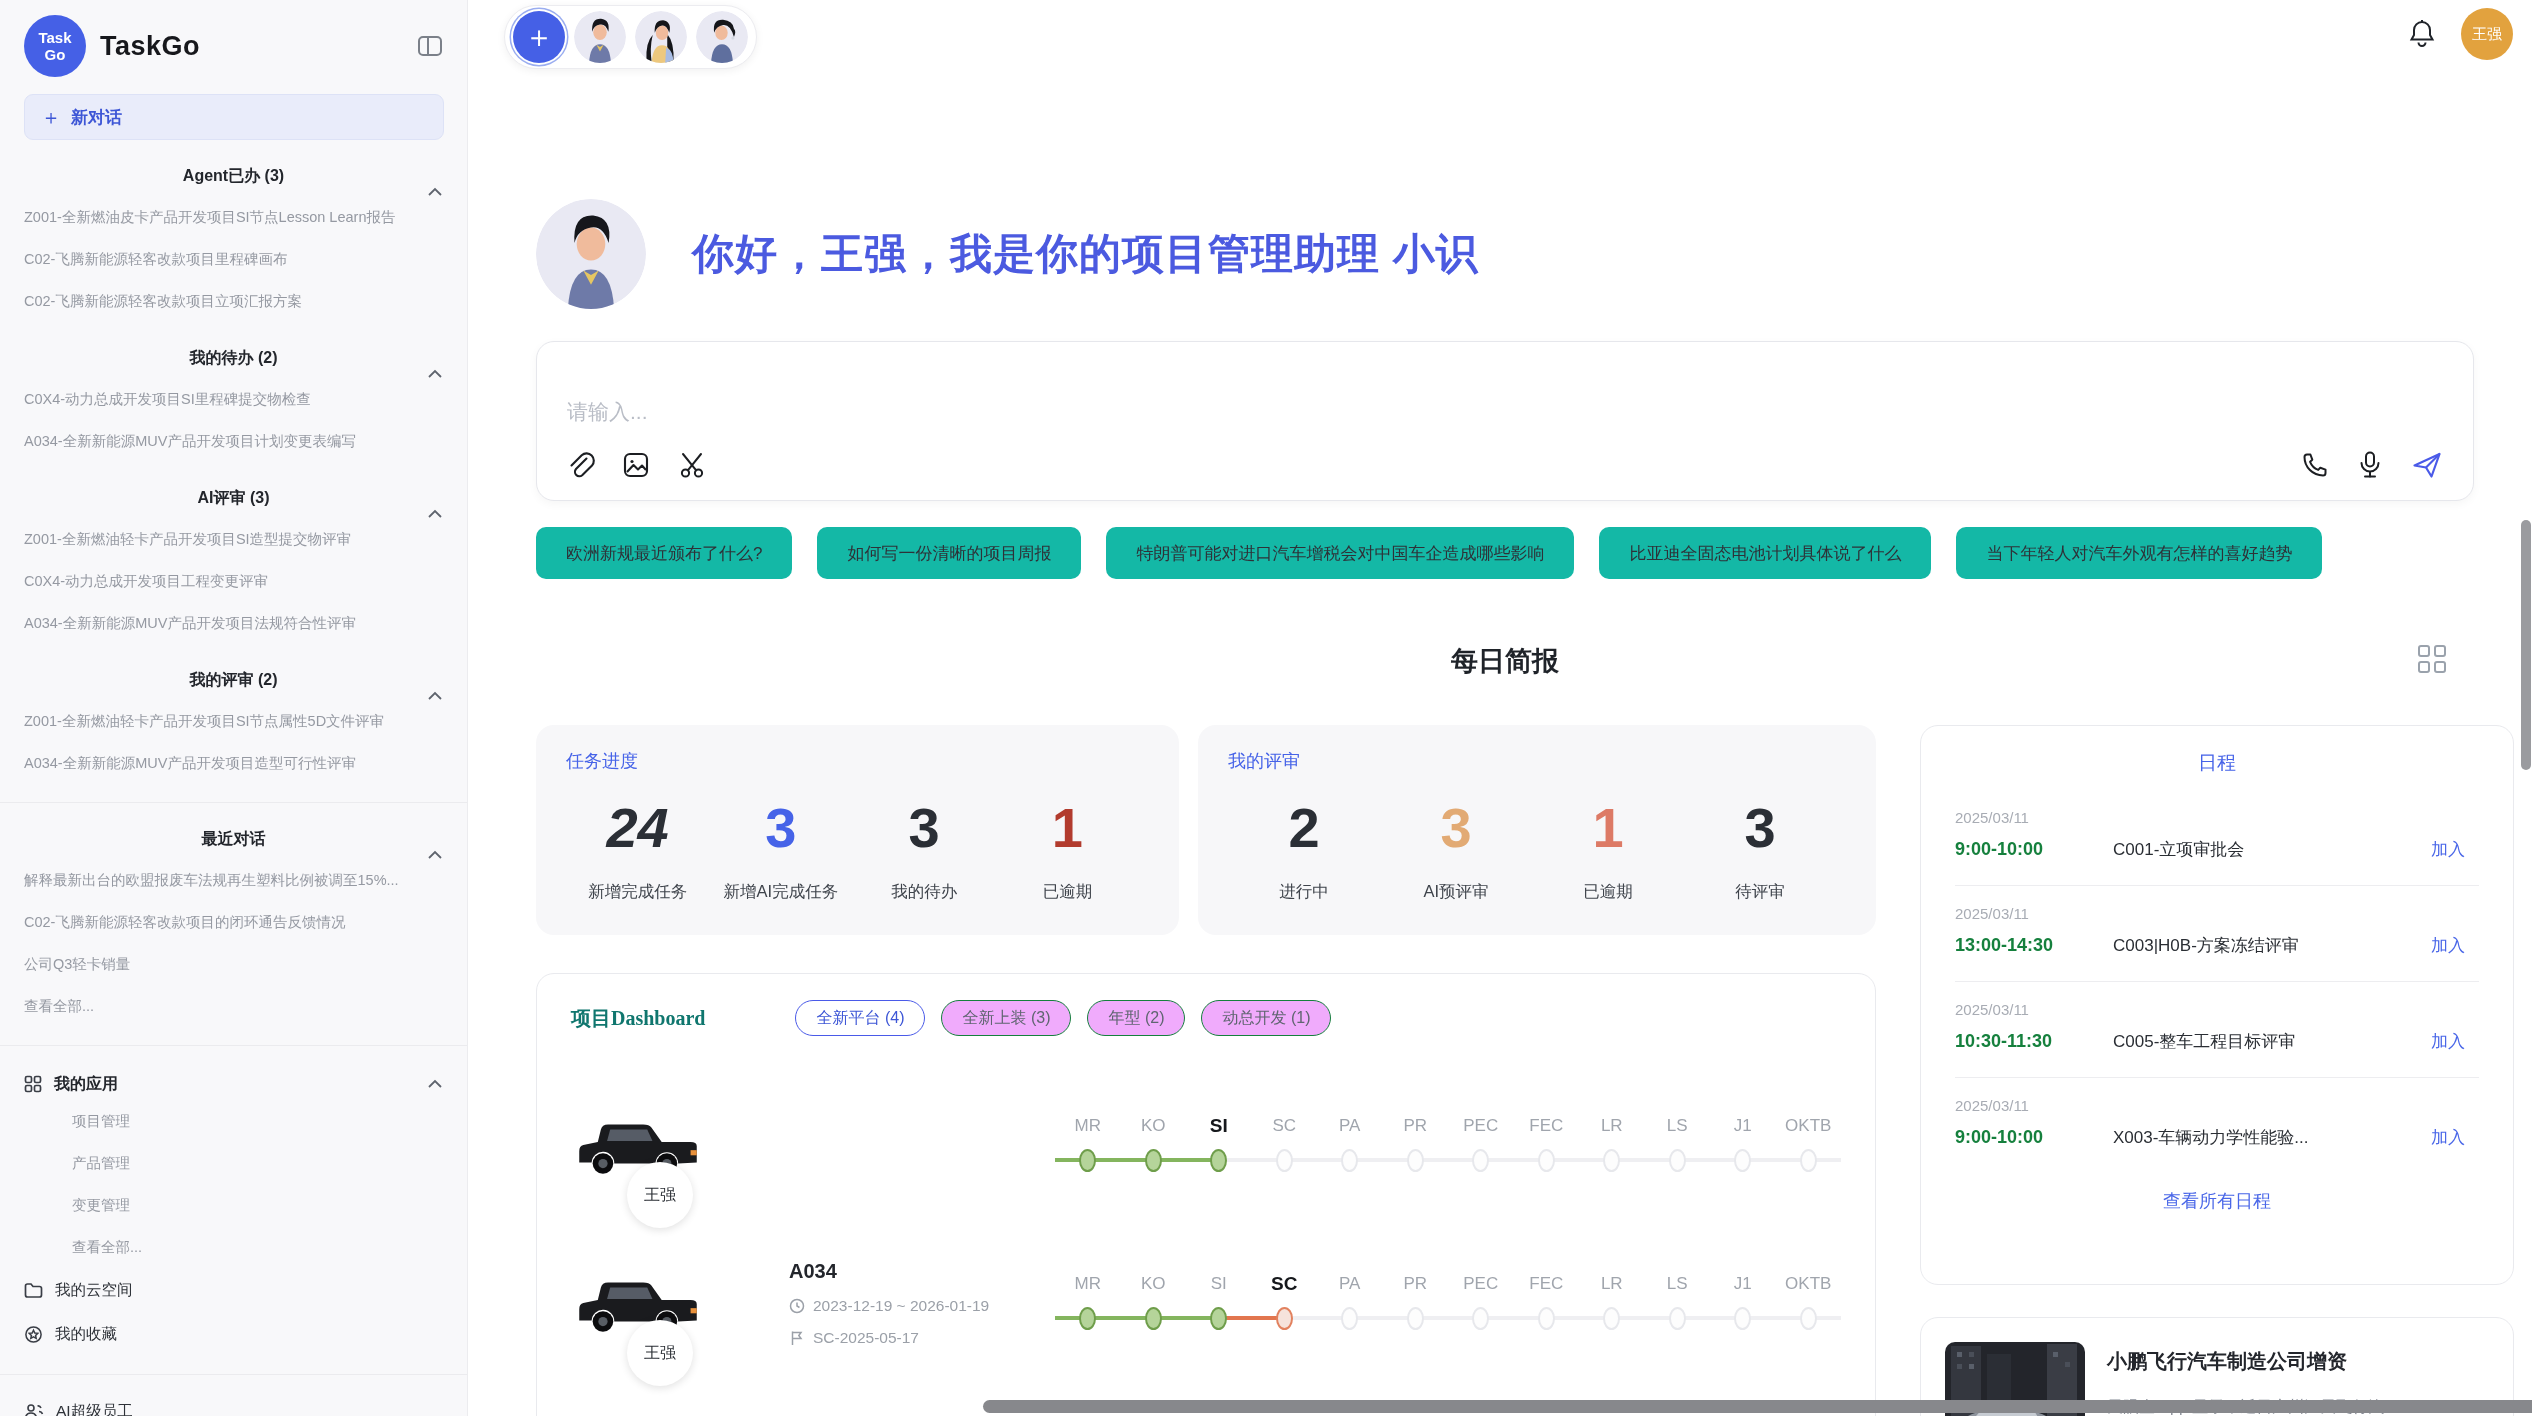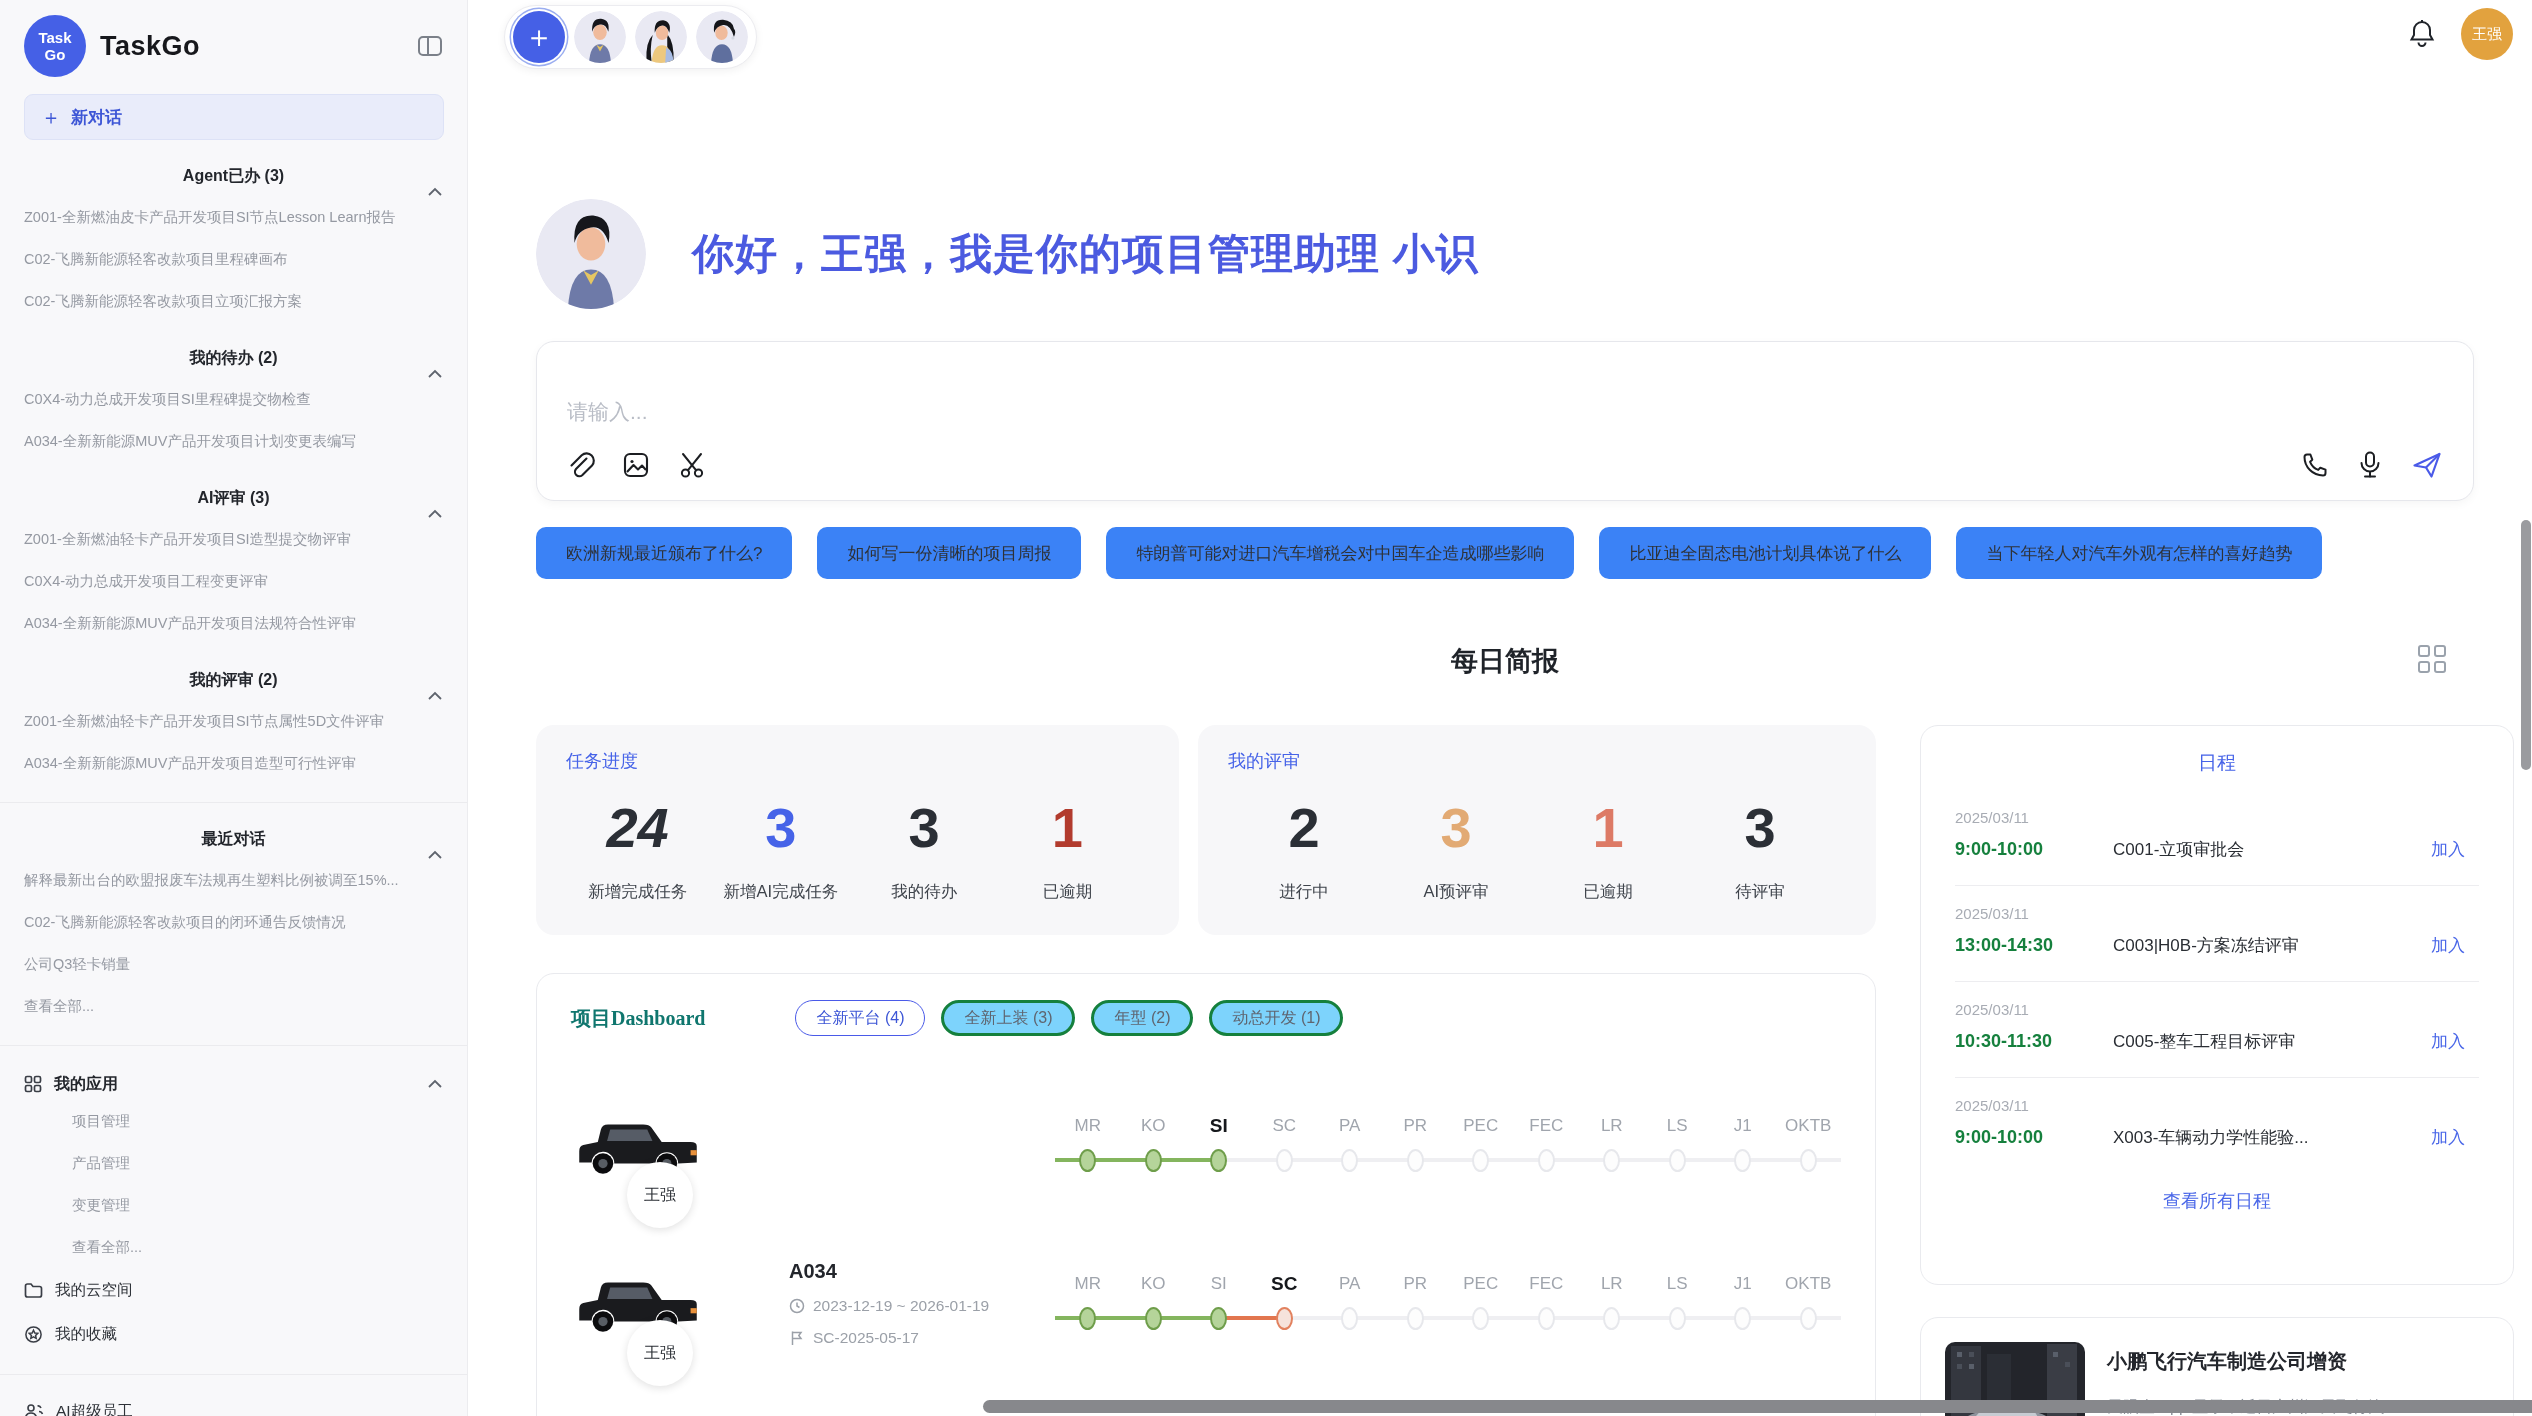--- a/index.html
+++ b/index.html
@@ -56,21 +56,21 @@
 
   .composer { position:relative; margin-top:32px; width:1938px; height:160px; background:#fff;
     border:1px solid #e6e7ec; border-radius:18px; box-shadow:0 3px 10px rgba(0,0,0,.04); }
   .composer .ph { position:absolute; left:30px; top:56px; font-size:21px; color:#b9bdc6; }
   .comp-left { position:absolute; left:28px; bottom:20px; display:flex; gap:26px; color:#1c1e22; }
   .comp-right { position:absolute; right:30px; bottom:20px; display:flex; gap:28px; align-items:center; color:#1c1e22; }
   .comp-left svg,.comp-right svg { cursor:pointer; }
   .send-ic { color:#4a5ae8; }
 
   .chips { margin-top:26px; display:flex; gap:25px; width:1978px; }
-  .chip { height:52px; border-radius:10px; background:#3b82f6; display:flex; align-items:center;
+  .chip { height:52px; border-radius:10px; background:#14b8a6; display:flex; align-items:center;
     padding:0 30px; font-size:17px; color:#2e3238; white-space:nowrap; cursor:pointer; }
 
   .brief-title-row { position:relative; margin-top:60px; width:1938px; height:44px;
     display:flex; align-items:center; justify-content:center; }
   .brief-title { font-size:27px; font-weight:700; color:#1f2329; }
   .grid-ic { position:absolute; right:28px; top:6px; display:grid; grid-template-columns:12px 12px;
     gap:4px; cursor:pointer; }
   .grid-ic i { width:12px; height:12px; border:2px solid #9aa2ac; border-radius:3px; display:block; }
 
   .brief-row { margin-top:42px; display:flex; gap:44px; align-items:flex-start; }
@@ -83,21 +83,21 @@
   .stat-cell { flex:1; text-align:center; }
   .stat-val { font-size:56px; font-weight:600; line-height:74px; }
   .stat-lab { margin-top:16px; font-size:16.5px; color:#3f444c; }
 
   .dash-card { margin-top:38px; width:1340px; height:700px; background:#fff;
     border:1px solid #e9eaee; border-radius:18px; padding:26px 34px 0 34px; }
   .dash-head { display:flex; align-items:center; }
   .dash-title { font-size:20px; font-weight:600; color:#0f766e;font-family:Liberation Serif, serif; }
   .dash-tabs { display:flex; gap:16px; margin-left:90px; }
   .tab { height:36px; border-radius:18px; padding:0 20px; display:flex; align-items:center;
-    font-size:16px; color:#5f6570; background:#7dd3fc; border:3px solid #15803d; cursor:pointer; white-space:nowrap; }
+    font-size:16px; color:#5f6570; background:#f0abfc; border:1px solid #15803d; cursor:pointer; white-space:nowrap; }
   .tab.on { background:#fff; border:1.5px solid #4a5ae8; color:#3d56d6; }
   .proj-row { display:flex; align-items:center; height:158px; }
   .truck-wrap { position:relative; width:134px; height:90px; flex:none; }
   .truck-wrap svg.truck { width:134px; height:90px; display:block; transform:scaleX(-1); }
   .owner-badge { position:absolute; left:56px; bottom:-38px; width:66px; height:66px; border-radius:50%;
     background:#fff; box-shadow:0 2px 8px rgba(0,0,0,.12); display:flex; align-items:center;
     justify-content:center; font-size:16px; color:#2a2e34; }
   .proj-info { margin-left:84px; width:236px; flex:none; }
   .proj-code { font-size:20px; font-weight:700; color:#23262c; }
   .proj-meta { display:flex; align-items:center; margin-top:14px; font-size:15.5px; color:#9ba0a8; gap:8px; }

